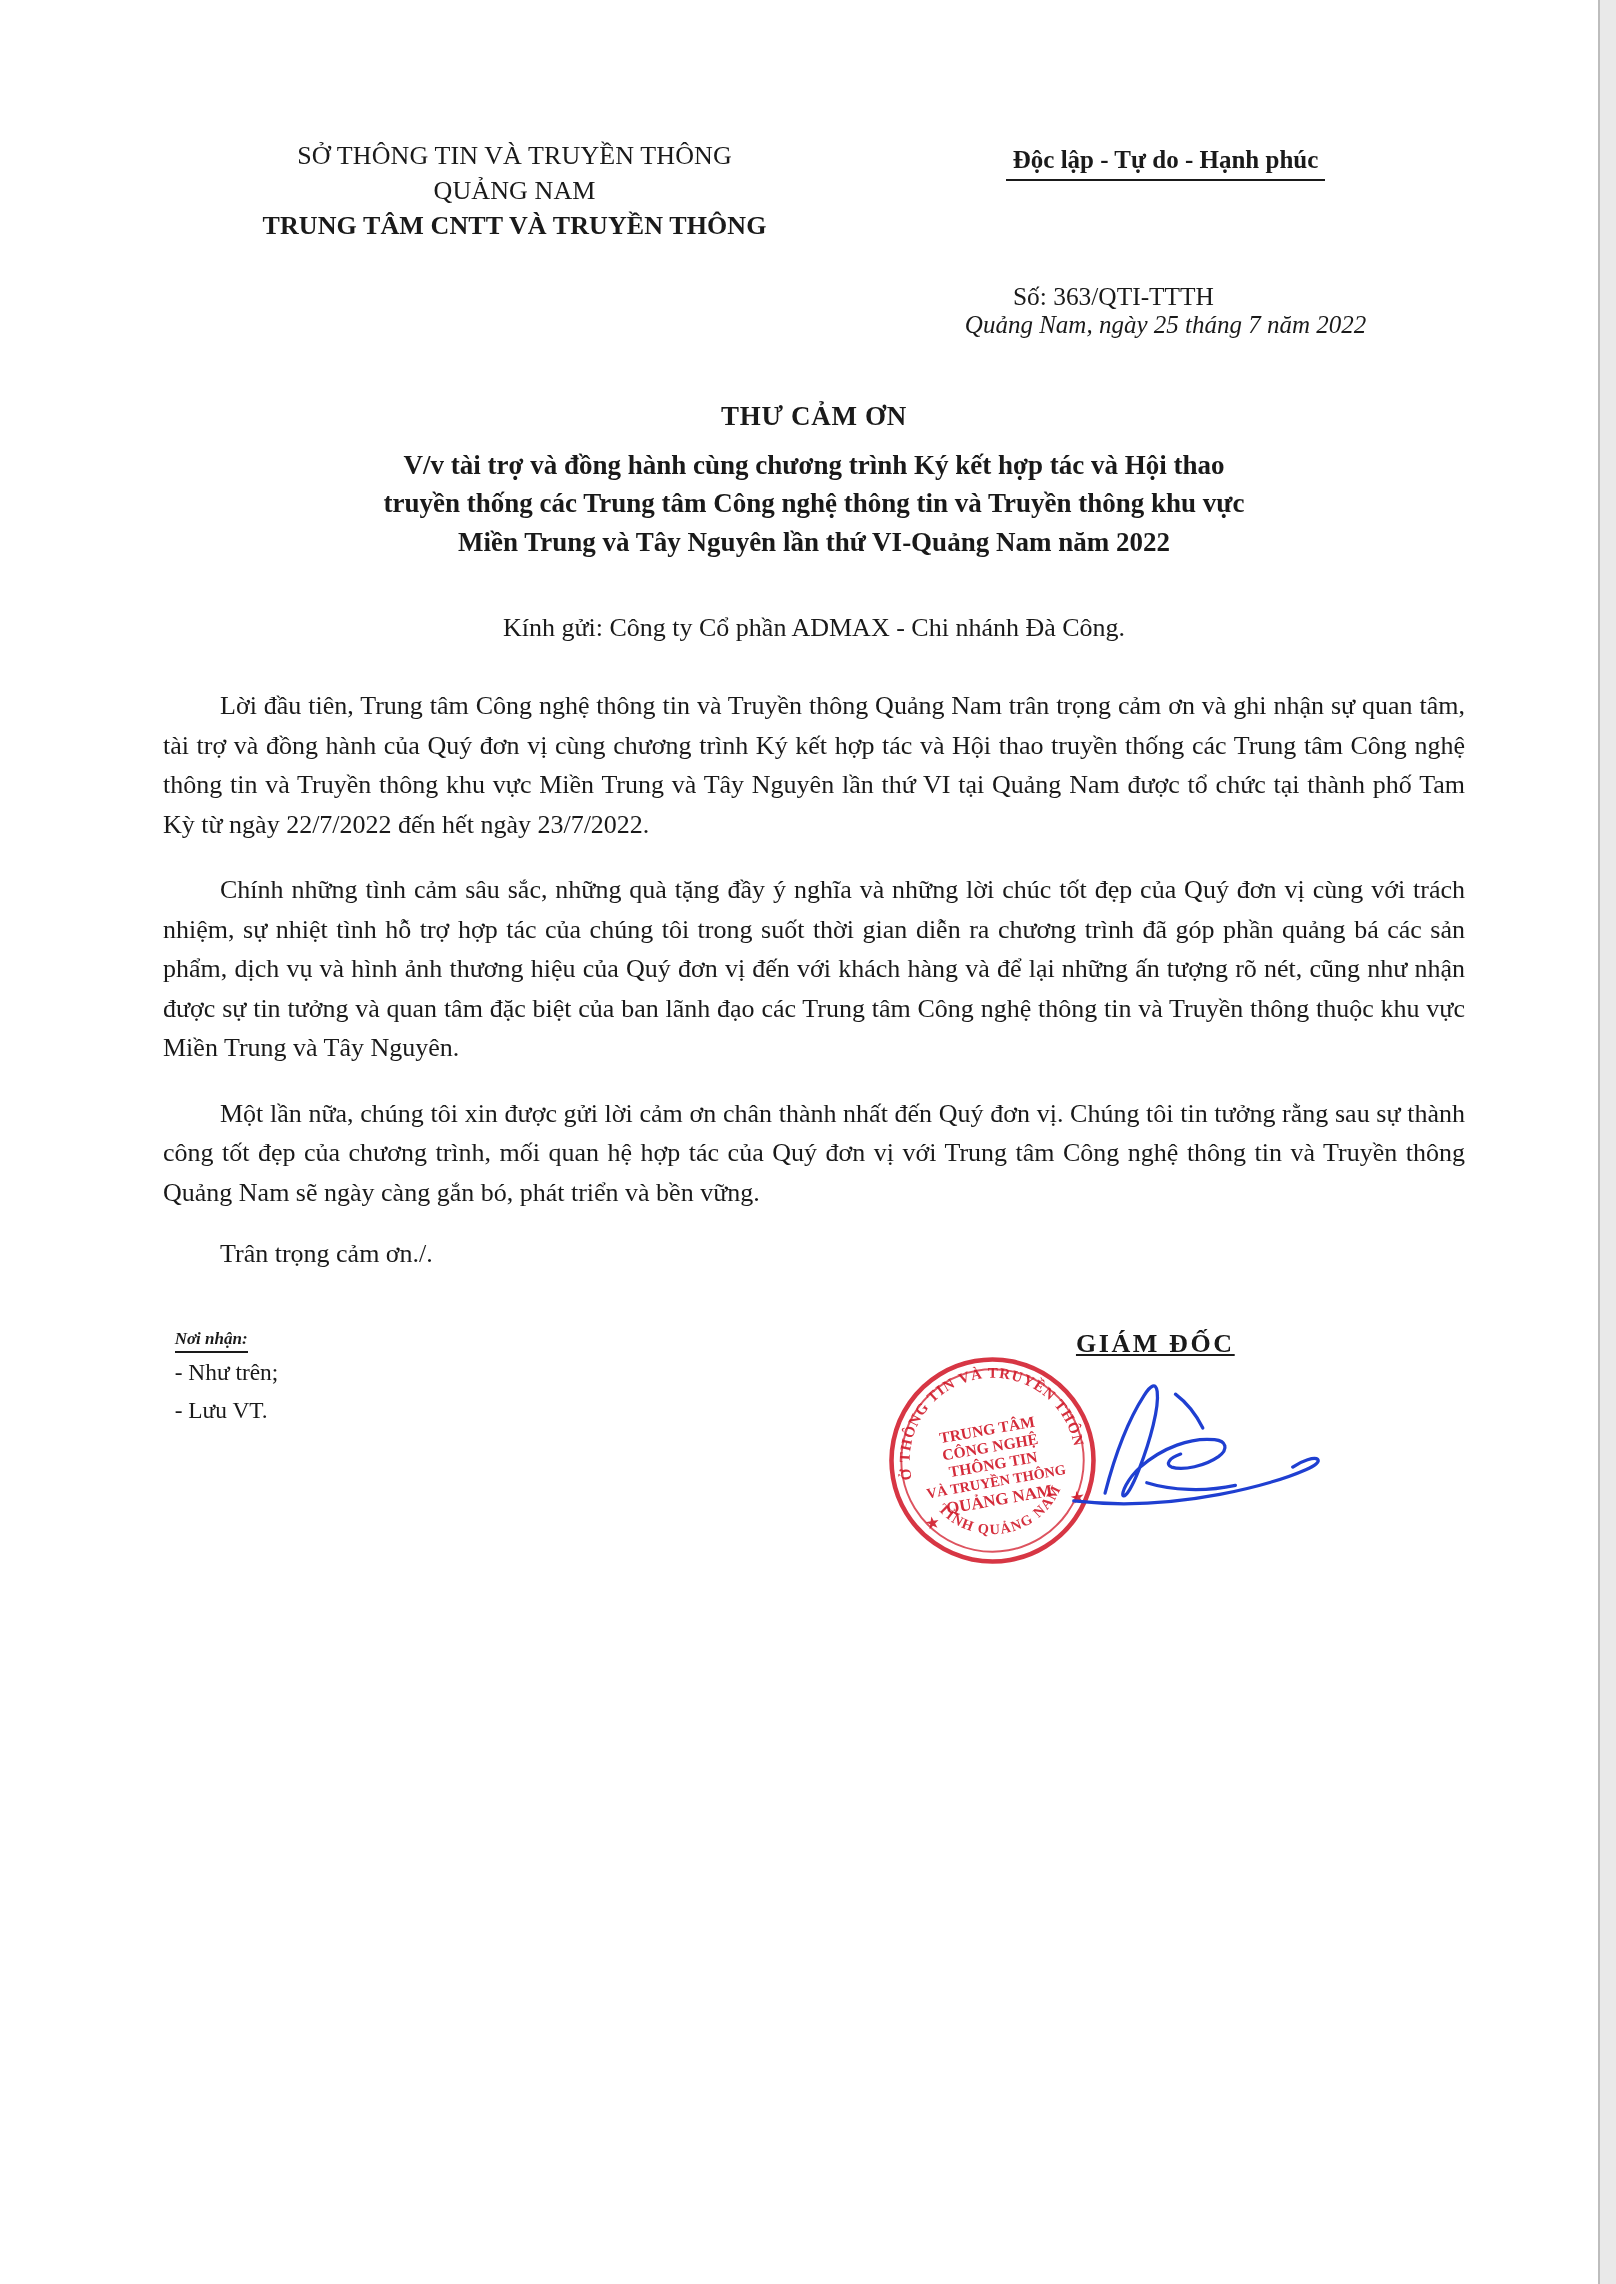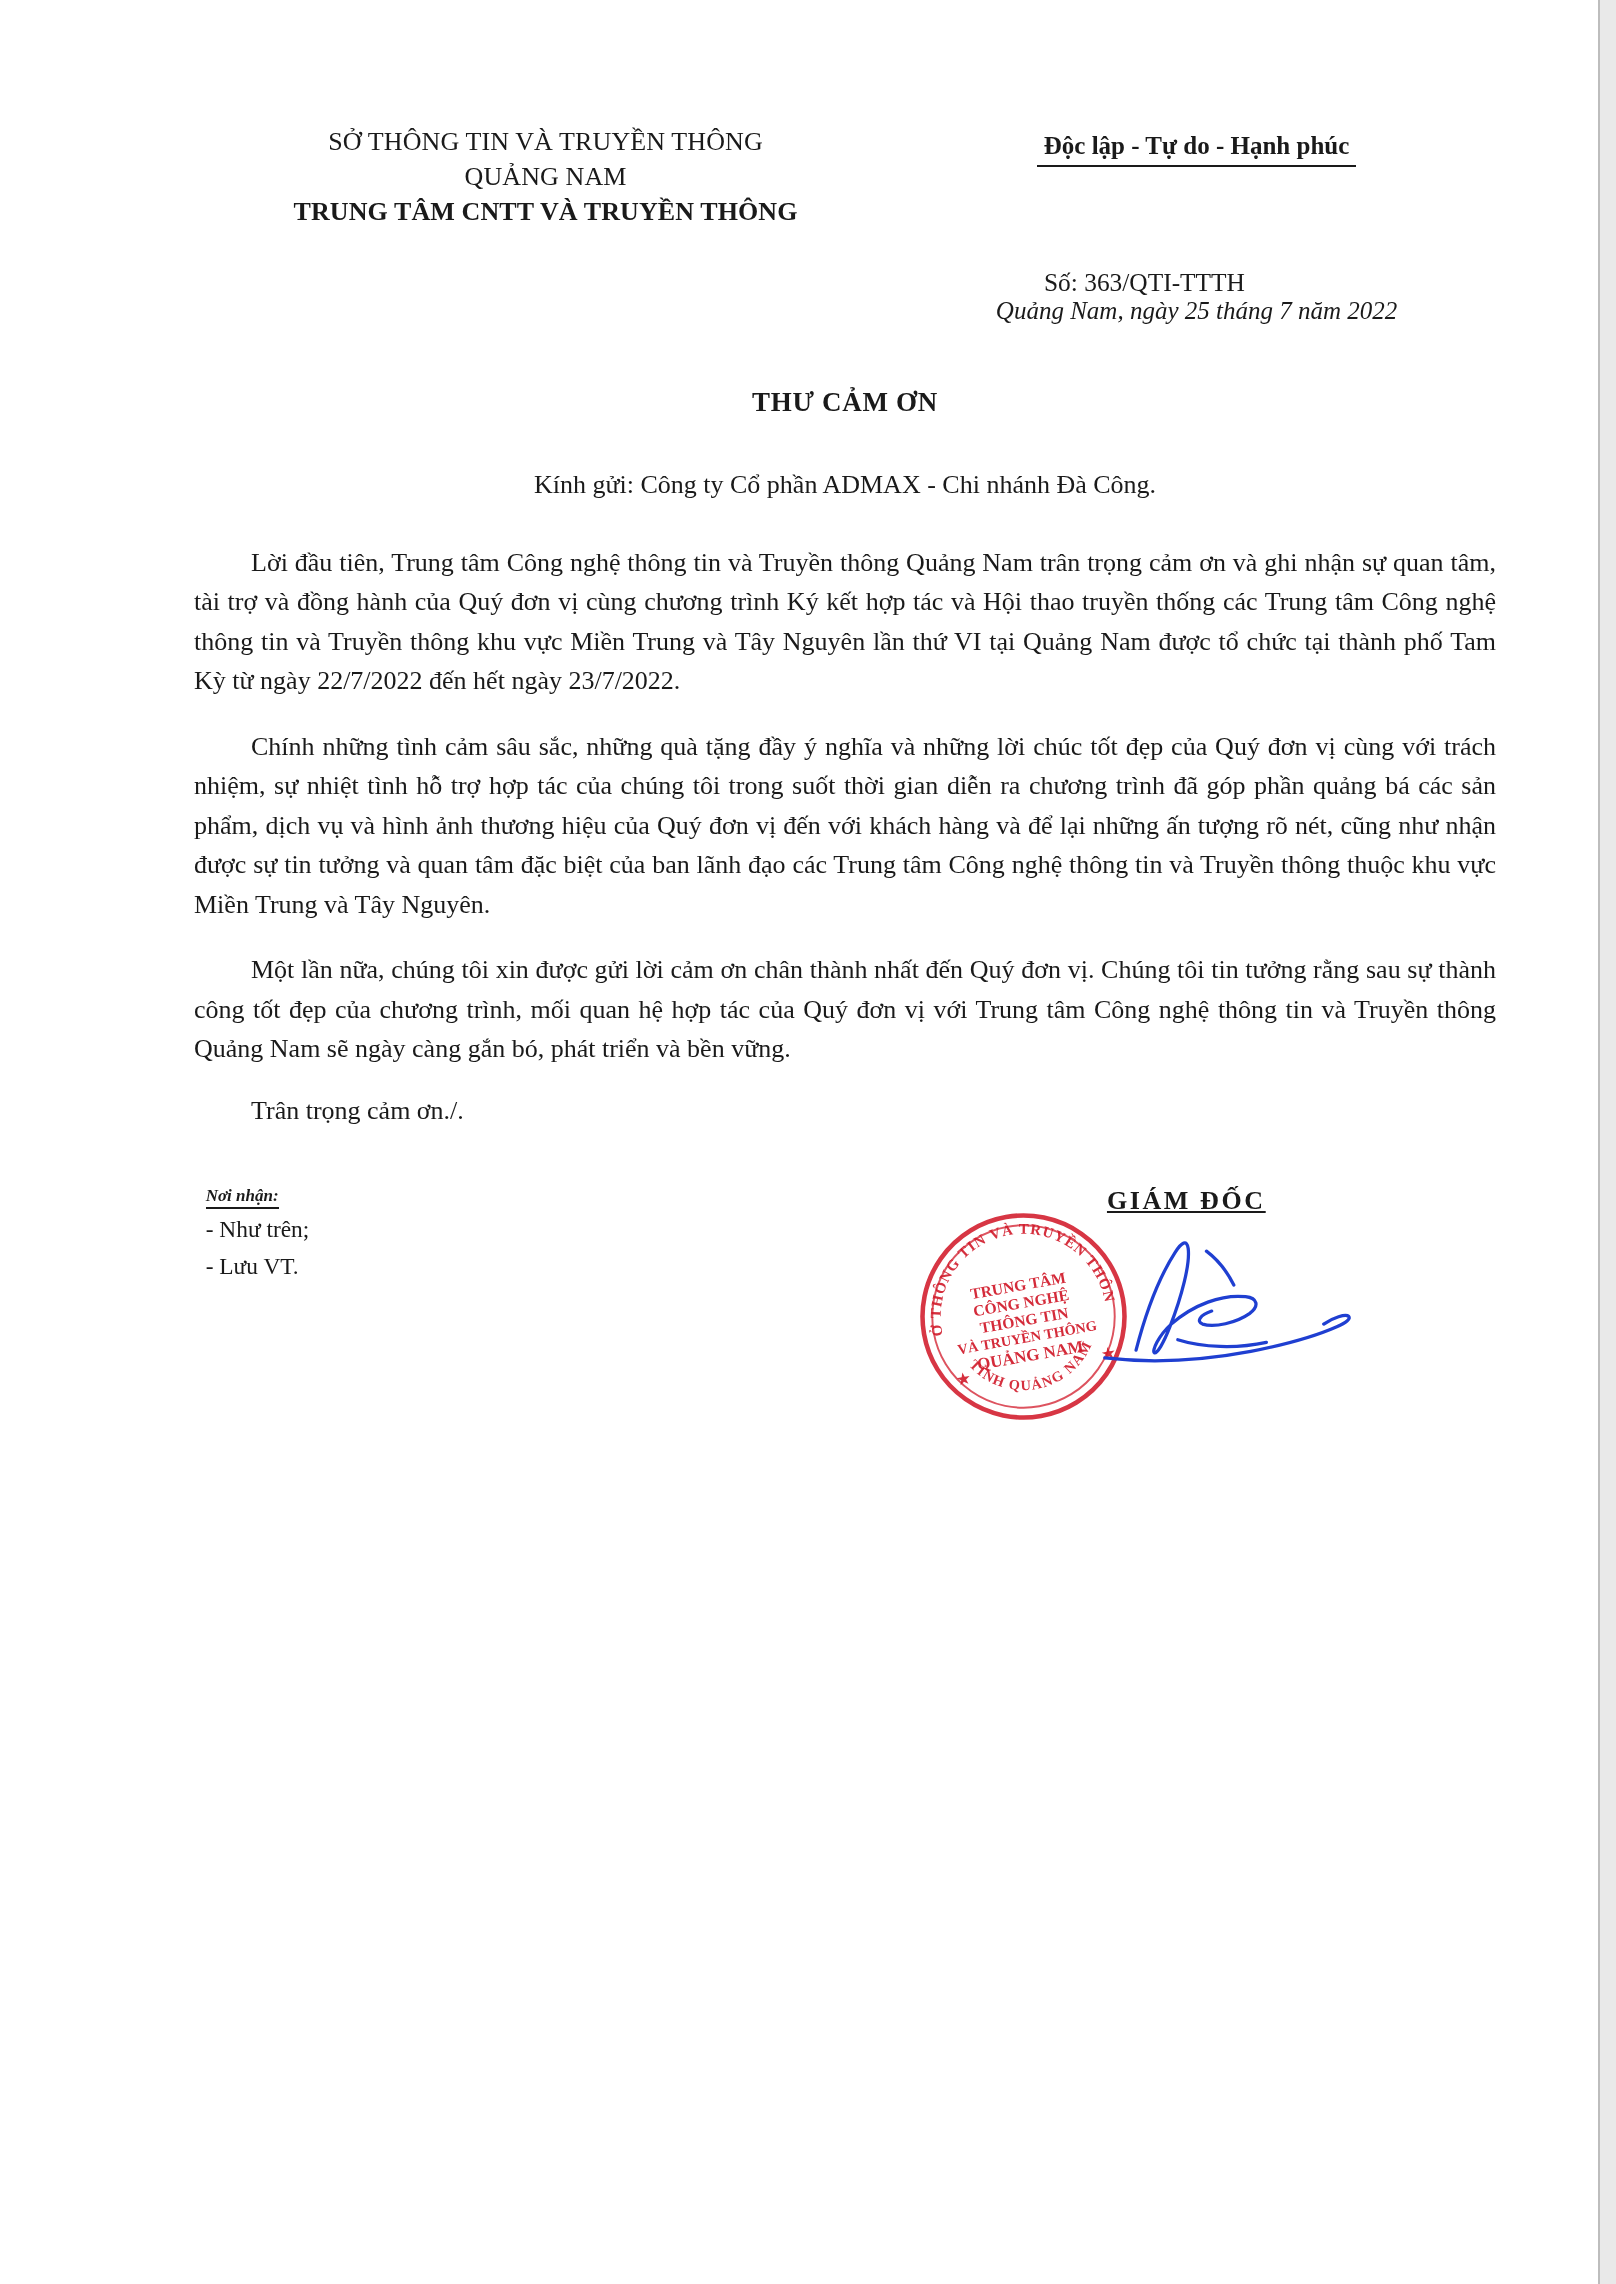--- a/index.html
+++ b/index.html
@@ -36,23 +36,22 @@
     top: 0;
     right: 17px;
     width: 2px;
     height: 2284px;
     background: #bdbdbd;
   }
 
   .content {
     position: absolute;
     left: 163px;
-    top: 124px;
+    top: 138px;
     width: 1302px;
-    margin-left: 31px;
   }
 
   
   .header {
     display: flex;
     flex-direction: row;
     align-items: flex-start;
     width: 100%;
   }
   .header-left {
@@ -245,20 +244,25 @@
       </div>
     </div>
 
     <div class="row-2">
       <div class="doc-number">Số: 363/QTI-TTTH</div>
       <div class="doc-place-date">Quảng Nam, ngày 25 tháng 7 năm 2022</div>
     </div>
 
     <div class="title-block">
       <div class="title-main">THƯ CẢM ƠN</div>
+      <div class="title-sub">
+        <div>V/v tài trợ và đồng hành cùng chương trình Ký kết hợp tác và Hội thao</div>
+        <div>truyền thống các Trung tâm Công nghệ thông tin và Truyền thông khu vực</div>
+        <div>Miền Trung và Tây Nguyên lần thứ VI-Quảng Nam năm 2022</div>
+      </div>
     </div>
 
     <div class="recipient">Kính gửi: Công ty Cổ phần ADMAX - Chi nhánh Đà Công.</div>
 
     <div class="body-text">
       <p class="para">Lời đầu tiên, Trung tâm Công nghệ thông tin và Truyền thông Quảng Nam trân trọng cảm ơn và ghi nhận sự quan tâm, tài trợ và đồng hành của Quý đơn vị cùng chương trình Ký kết hợp tác và Hội thao truyền thống các Trung tâm Công nghệ thông tin và Truyền thông khu vực Miền Trung và Tây Nguyên lần thứ VI tại Quảng Nam được tổ chức tại thành phố Tam Kỳ từ ngày 22/7/2022 đến hết ngày 23/7/2022.</p>
       <p class="para">Chính những tình cảm sâu sắc, những quà tặng đầy ý nghĩa và những lời chúc tốt đẹp của Quý đơn vị cùng với trách nhiệm, sự nhiệt tình hỗ trợ hợp tác của chúng tôi trong suốt thời gian diễn ra chương trình đã góp phần quảng bá các sản phẩm, dịch vụ và hình ảnh thương hiệu của Quý đơn vị đến với khách hàng và để lại những ấn tượng rõ nét, cũng như nhận được sự tin tưởng và quan tâm đặc biệt của ban lãnh đạo các Trung tâm Công nghệ thông tin và Truyền thông thuộc khu vực Miền Trung và Tây Nguyên.</p>
       <p class="para">Một lần nữa, chúng tôi xin được gửi lời cảm ơn chân thành nhất đến Quý đơn vị. Chúng tôi tin tưởng rằng sau sự thành công tốt đẹp của chương trình, mối quan hệ hợp tác của Quý đơn vị với Trung tâm Công nghệ thông tin và Truyền thông Quảng Nam sẽ ngày càng gắn bó, phát triển và bền vững.</p>
       <div class="closing">Trân trọng cảm ơn./.</div>
     </div>

